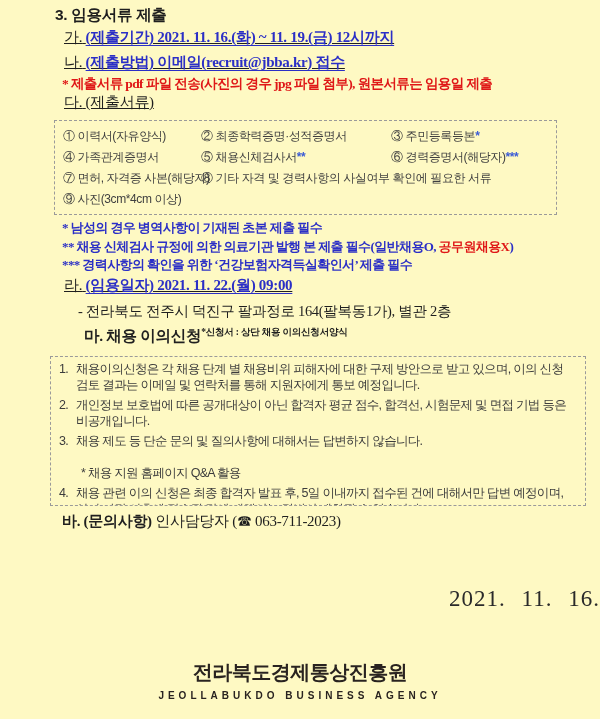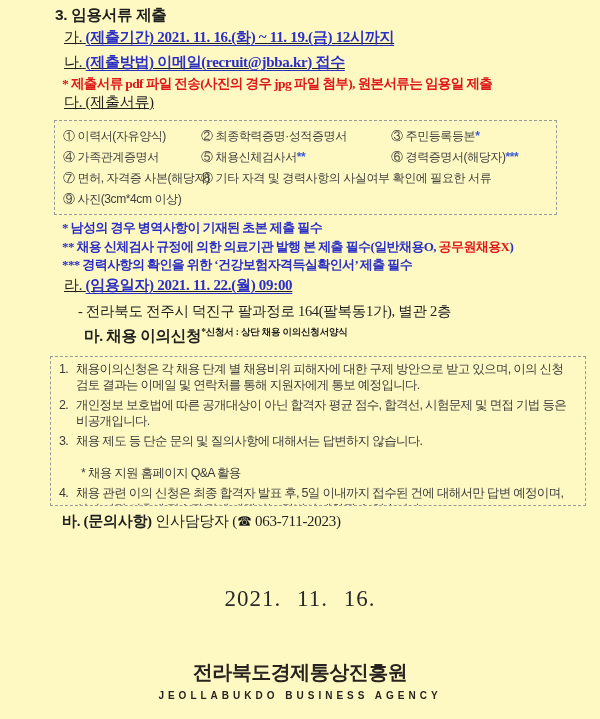--- a/index.html
+++ b/index.html
@@ -40,21 +40,21 @@
           box-sizing:border-box;padding:5px 8px;font-family:"Liberation Sans",sans-serif;
           font-size:12.5px;color:#3c3c3c;letter-spacing:-0.7px;line-height:15.5px;overflow:hidden;}
   .obj-item{display:flex;margin-bottom:5px;}
   .obj-no{width:17px;flex:none;}
   .obj-txt{flex:1;}
   .obj-sub{margin-left:22px;margin-top:16px;margin-bottom:5px;}
 
   .ba-line{left:62px;top:512px;font-size:15px;white-space:nowrap;letter-spacing:-0.3px;}
   .bold{font-weight:bold;}
 
-  .date{left:0;top:586px;width:600px;text-align:center;font-size:23px;color:#2a2a2a;
+  .date{left:0;top:586px;width:600px;text-align:right;font-size:23px;color:#2a2a2a;
         word-spacing:9px;letter-spacing:1px;}
 
   .logo{left:0;top:656px;width:600px;text-align:center;
         font-family:"Liberation Sans",sans-serif;color:#292320;}
   .logo-kr{font-size:20px;font-weight:900;letter-spacing:-0.5px;line-height:32px;}
   .logo-en{font-size:10px;font-weight:bold;letter-spacing:4px;margin-top:2px;}
 </style>
 </head>
 <body>
 

